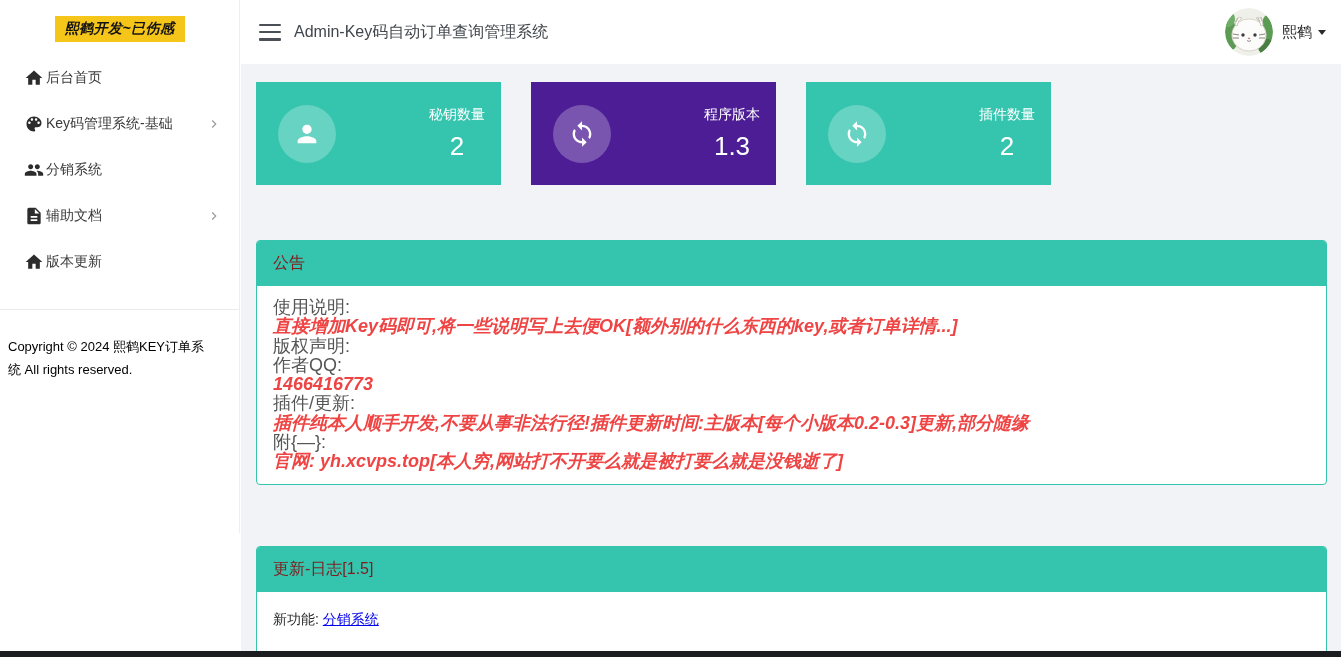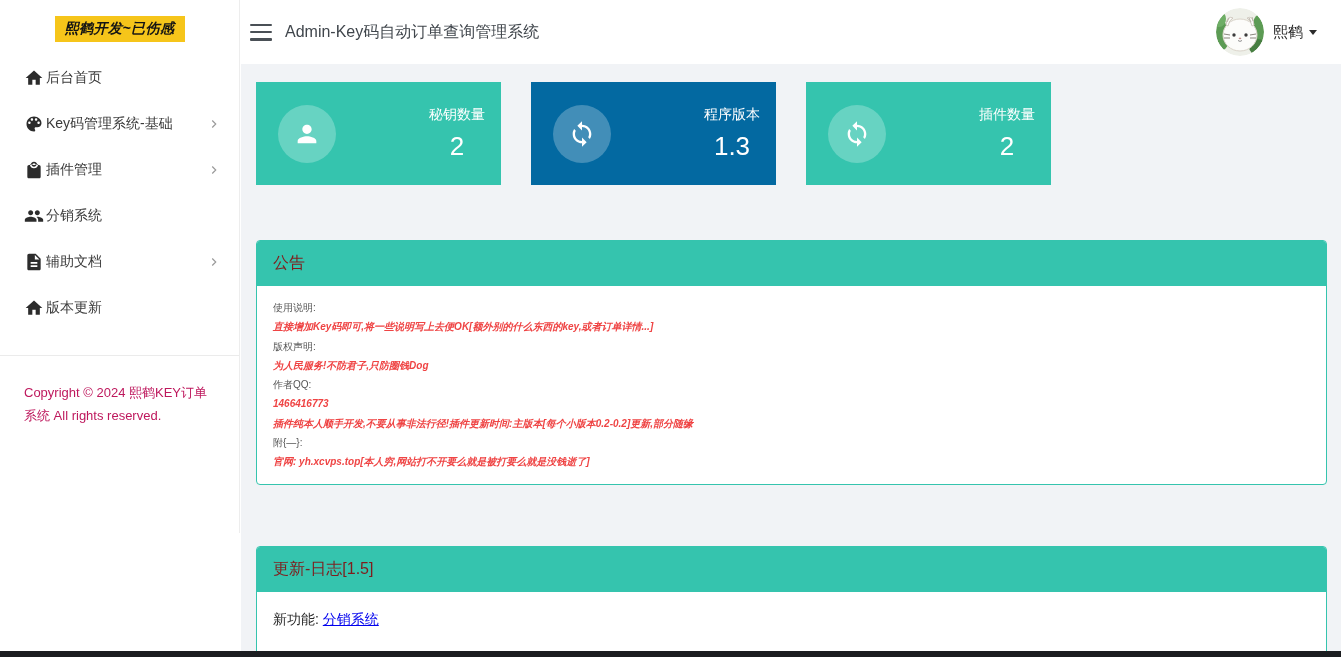--- a/index.html
+++ b/index.html
@@ -10,51 +10,51 @@
   .sidebar { position:absolute; left:0; top:0; width:240px; height:533px; background:#fff; border-right:1px solid #ededed; z-index:2; }
   .logo-badge { margin:16px auto 0; width:130px; background:#f6c51a; color:#141414; font-weight:bold; font-style:italic; font-size:14px; text-align:center; padding:4px 2px; letter-spacing:.5px; }
   .menu { margin-top:13px; }
   .menu-item { display:flex; align-items:center; height:46px; padding:0 18px 0 24px; cursor:pointer; }
   .mi-icon { width:20px; height:20px; flex:0 0 20px; }
   .mi-icon svg { width:20px; height:20px; fill:#2c2c2c; display:block; }
   .mi-label { margin-left:2px; font-size:14px; color:#3a3a3a; flex:1; }
   .chevron { width:14px; height:14px; }
   .chevron svg { width:14px; height:14px; display:block; }
   .side-divider { border-top:1px solid #ebebeb; margin-top:24px; }
-  .copyright { padding:25px 24px 0 24px; font-size:13px; color:#be185d; line-height:23px; }
+  .copyright { padding:25px 24px 0 8px; font-size:13px; color:#000000; line-height:23px; }
 
   
-  .header { position:absolute; left:232px; top:0; width:1100px; height:64px; background:#fff; display:flex; align-items:center; }
+  .header { position:absolute; left:241px; top:0; width:1100px; height:64px; background:#fff; display:flex; align-items:center; }
   .hamburger { margin-left:18px; width:22px; height:17px; display:flex; flex-direction:column; justify-content:space-between; cursor:pointer; }
   .hamburger i { display:block; height:2.6px; background:#4a5056; border-radius:1px; }
   .page-title { margin-left:13px; font-size:16px; color:#40464c; }
   .user-area { margin-left:auto; margin-right:15px; display:flex; align-items:center; cursor:pointer; }
   .avatar { width:48px; height:48px; border-radius:50%; overflow:hidden; }
   .avatar svg { display:block; width:48px; height:48px; }
   .username { margin-left:9px; font-size:15px; color:#1f1f1f; }
   .caret { margin-left:6px; width:0; height:0; border-top:5px solid #2b2b2b; border-left:4.5px solid transparent; border-right:4.5px solid transparent; }
 
   
   .main { position:absolute; left:241px; top:64px; width:1100px; height:593px; background:#f1f3f6; padding:18px 14px 0 15px; overflow:hidden; }
 
   .cards { display:flex; }
   .stat-card { width:245px; height:103px; display:flex; align-items:center; margin-right:30px; }
   .stat-card.teal { background:#35c4ae; }
-  .stat-card.purple { background:#0369a1;gap:29px; }
+  .stat-card.purple { background:#4c1d95;gap:29px; }
   .stat-circle { width:58px; height:58px; border-radius:50%; background:rgba(255,255,255,.25); margin-left:22px; display:flex; align-items:center; justify-content:center; }
   .stat-circle svg { width:28px; height:28px; fill:#fff; display:block; }
   .stat-meta { margin-left:auto; text-align:center; padding-right:16px; color:#fff; }
   .stat-label { font-size:14px; }
   .stat-value { font-size:26px; margin-top:7px; }
 
   .panel { border:1px solid #35c4ae; border-radius:4px; background:#fff; overflow:hidden; }
   .panel-annc { margin-top:55px; }
   .panel-log  { margin-top:61px; height:140px; }
   .panel-header { background:#35c4ae; color:#7f1d1d; font-size:16px; padding:12px 16px; }
-  .panel-body { padding:12px 16px; font-size:10px; }
+  .panel-body { padding:12px 16px; font-size:18px; }
   .annc-body .line { line-height:19.3px; color:#555; white-space:nowrap; }
   .annc-body .line.strong { color:#ef4444; font-weight:bold;font-style:italic; }
   .log-body { padding:19px 16px; font-size:14px; color:#2a2a2a; }
   .log-link { color:#0000ee; text-decoration:underline; cursor:pointer; }
 
   .bottom-bar { position:absolute; left:0; bottom:0; width:1341px; height:6px; background:#1b1d20; z-index:9; }
 </style>
 </head>
 <body>
 
@@ -70,33 +70,20 @@
         </span>
       <span class="mi-label">后台首页</span>
     </div>
     <div class="menu-item">
       <span class="mi-icon">
           <svg viewBox="0 0 24 24">
             <path d="M12 3c-4.97 0-9 4.03-9 9s4.03 9 9 9c.83 0 1.5-.67 1.5-1.5 0-.39-.15-.74-.39-1.01-.23-.26-.38-.61-.38-.99 0-.83.67-1.5 1.5-1.5H16c2.76 0 5-2.24 5-5 0-4.42-4.03-8-9-8zm-5.5 9c-.83 0-1.5-.67-1.5-1.5S5.67 9 6.5 9 8 9.67 8 10.5 7.33 12 6.5 12zm3-4C8.67 8 8 7.33 8 6.5S8.67 5 9.5 5s1.5.67 1.5 1.5S10.33 8 9.5 8zm5 0c-.83 0-1.5-.67-1.5-1.5S13.67 5 14.5 5s1.5.67 1.5 1.5S15.33 8 14.5 8zm3 4c-.83 0-1.5-.67-1.5-1.5S16.67 9 17.5 9s1.5.67 1.5 1.5-.67 1.5-1.5 1.5z"></path>
           </svg>
         </span>
       <span class="mi-label">Key码管理系统-基础</span>
-      <span class="chevron">
-          <svg viewBox="0 0 24 24">
-            <path d="M9 6l6 6-6 6" fill="none" stroke="#999" stroke-width="2"></path>
-          </svg>
-        </span>
-    </div>
-    <div class="menu-item">
-      <span class="mi-icon">
-          <svg viewBox="0 0 24 24">
-            <path d="M18 6h-2c0-2.21-1.79-4-4-4S8 3.79 8 6H6c-1.1 0-2 .9-2 2v12c0 1.1.9 2 2 2h12c1.1 0 2-.9 2-2V8c0-1.1-.9-2-2-2zm-6-2c1.1 0 2 .9 2 2h-4c0-1.1.9-2 2-2zm0 6c-2.76 0-5-2.24-5-5h2c0 1.66 1.34 3 3 3s3-1.34 3-3h2c0 2.76-2.24 5-5 5z"></path>
-          </svg>
-        </span>
-      <span class="mi-label">插件管理</span>
       <span class="chevron">
           <svg viewBox="0 0 24 24">
             <path d="M9 6l6 6-6 6" fill="none" stroke="#999" stroke-width="2"></path>
           </svg>
         </span>
     </div>
     <div class="menu-item">
       <span class="mi-icon">
           <svg viewBox="0 0 24 24">
             <path d="M16 11c1.66 0 2.99-1.34 2.99-3S17.66 5 16 5c-1.66 0-3 1.34-3 3s1.34 3 3 3zm-8 0c1.66 0 2.99-1.34 2.99-3S9.66 5 8 5C6.34 5 5 6.34 5 8s1.34 3 3 3zm0 2c-2.33 0-7 1.17-7 3.5V19h14v-2.5c0-2.33-4.67-3.5-7-3.5zm8 0c-.29 0-.62.02-.97.05 1.16.84 1.97 1.97 1.97 3.45V19h6v-2.5c0-2.33-4.67-3.5-7-3.5z"></path>
@@ -206,24 +193,24 @@
       </div>
     </div>
   </div>
 
   <section class="panel panel-annc">
     <div class="panel-header">公告</div>
     <div class="panel-body annc-body">
       <div class="line">使用说明:</div>
       <div class="line strong">直接增加Key码即可,将一些说明写上去便OK[额外别的什么东西的key,或者订单详情...]</div>
       <div class="line">版权声明:</div>
-      <div class="line strong">为人民服务!不防君子,只防圈钱Dog</div>
       <div class="line">作者QQ:</div>
       <div class="line strong">1466416773</div>
-      <div class="line strong">插件纯本人顺手开发,不要从事非法行径!插件更新时间:主版本[每个小版本0.2-0.2]更新,部分随缘</div>
+      <div class="line">插件/更新:</div>
+      <div class="line strong">插件纯本人顺手开发,不要从事非法行径!插件更新时间:主版本[每个小版本0.2-0.3]更新,部分随缘</div>
       <div class="line">附{—}:</div>
       <div class="line strong">官网: yh.xcvps.top[本人穷,网站打不开要么就是被打要么就是没钱逝了]</div>
     </div>
   </section>
 
   <section class="panel panel-log">
     <div class="panel-header">更新-日志[1.5]</div>
     <div class="log-body">
       <span>新功能: </span><a class="log-link">分销系统</a>
     </div>

